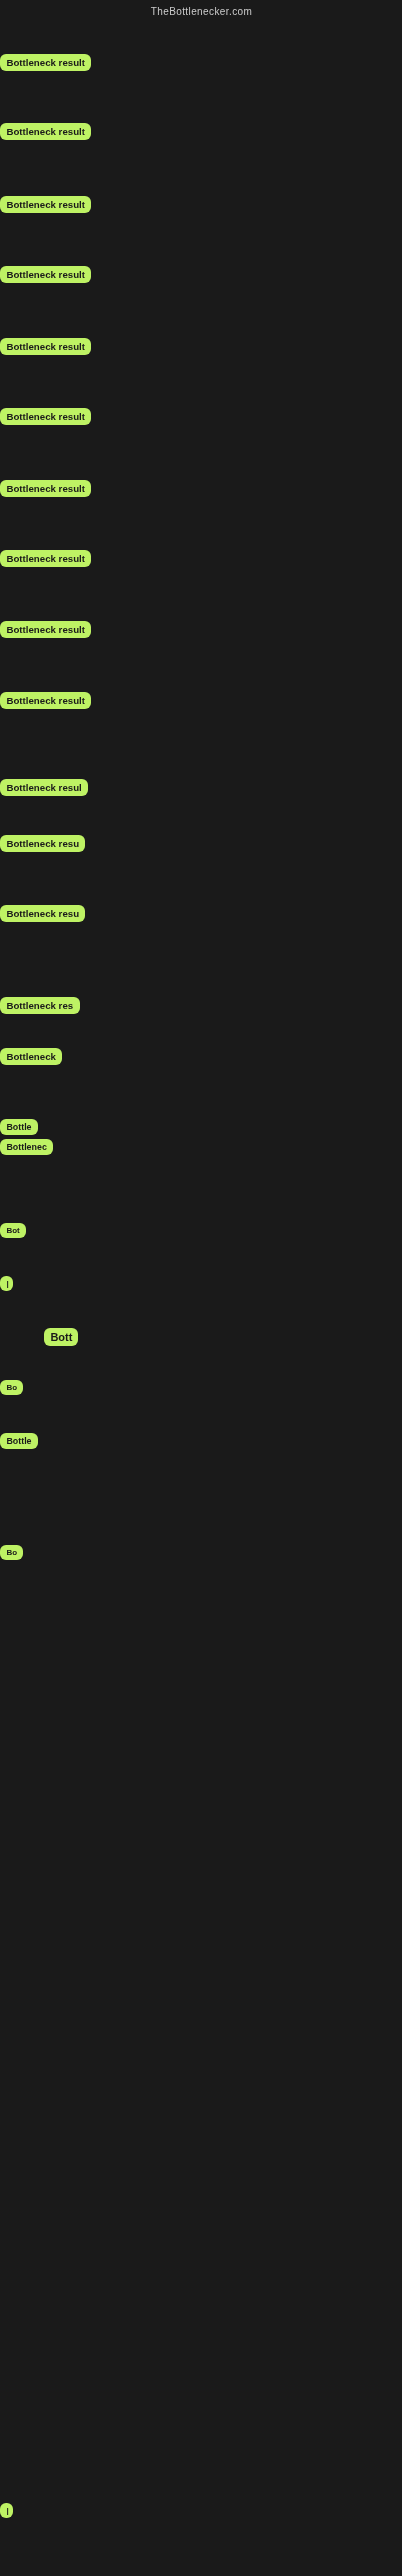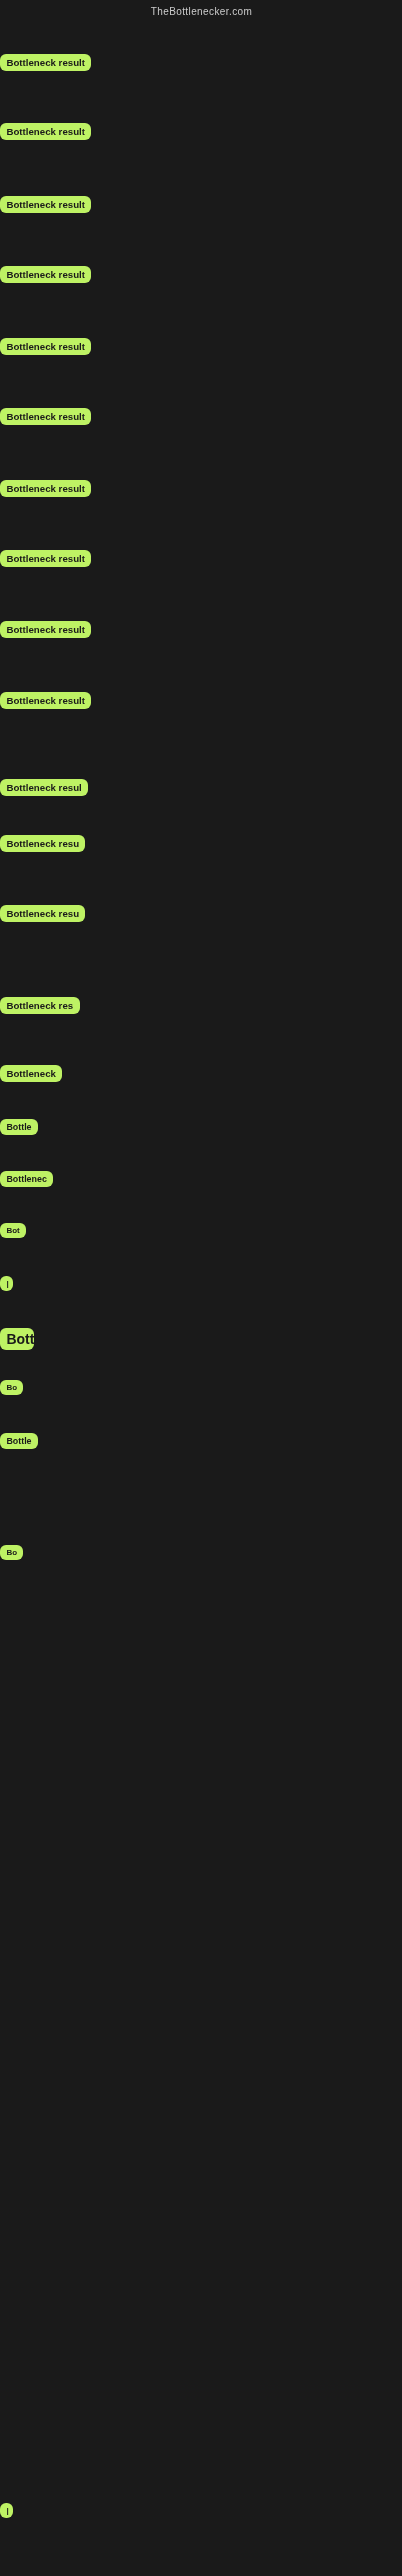--- a/index.html
+++ b/index.html
@@ -54,24 +54,24 @@
     <div class="result-row" style="top: 314px;"><span class="bottleneck-badge" style="max-width: 121px; font-size: 9.7px;">Bottleneck result</span></div>
     <div class="result-row" style="top: 384px;"><span class="bottleneck-badge" style="max-width: 117px; font-size: 9.7px;">Bottleneck result</span></div>
     <div class="result-row" style="top: 456px;"><span class="bottleneck-badge" style="max-width: 119px; font-size: 9.7px;">Bottleneck result</span></div>
     <div class="result-row" style="top: 526px;"><span class="bottleneck-badge" style="max-width: 121px; font-size: 9.7px;">Bottleneck result</span></div>
     <div class="result-row" style="top: 597px;"><span class="bottleneck-badge" style="max-width: 117px; font-size: 9.7px;">Bottleneck result</span></div>
     <div class="result-row" style="top: 668px;"><span class="bottleneck-badge" style="max-width: 117px; font-size: 9.7px;">Bottleneck result</span></div>
     <div class="result-row" style="top: 755px;"><span class="bottleneck-badge" style="max-width: 109px; font-size: 9.7px;">Bottleneck resul</span></div>
     <div class="result-row" style="top: 811px;"><span class="bottleneck-badge" style="max-width: 103px; font-size: 9.7px;">Bottleneck resu</span></div>
     <div class="result-row" style="top: 881px;"><span class="bottleneck-badge" style="max-width: 98px; font-size: 9.7px;">Bottleneck resu</span></div>
     <div class="result-row" style="top: 953px; margin-top: 20px;"><span class="bottleneck-badge" style="max-width: 93px; font-size: 9.7px;">Bottleneck res</span></div>
-    <div class="result-row" style="top: 1024px; margin-top: 17px;"><span class="bottleneck-badge" style="max-width: 68px; font-size: 9.7px;">Bottleneck</span></div>
+    <div class="result-row" style="top: 1024px;"><span class="bottleneck-badge" style="max-width: 68px; font-size: 9.7px;">Bottleneck</span></div>
     <div class="result-row" style="top: 1095px;"><span class="bottleneck-badge" style="max-width: 44px; font-size: 8.9px;">Bottle</span></div>
-    <div class="result-row" style="top: 1147px;"><span class="bottleneck-badge" style="max-width: 63px; font-size: 8.9px;">Bottlenec</span></div>
+    <div class="result-row" style="top: 1115px;"><span class="bottleneck-badge" style="max-width: 63px; font-size: 8.9px;">Bottlenec</span></div>
     <div class="result-row" style="top: 1199px; text-align: center;"><span class="bottleneck-badge" style="max-width: 31px; font-size: 8px;">Bot</span></div>
     <div class="result-row" style="top: 1252px;"><span class="bottleneck-badge" style="max-width: 6.4px; font-size: 8px;">|</span></div>
-    <div class="result-row" style="top: 1304px;"><span class="bottleneck-badge" style="max-width: 34px; font-size: 14px;">Bott</span></div>
+    <div class="result-row" style="top: 1304px;"><span class="bottleneck-badge" style="max-width: 34px; font-size: 11px; margin-left: 44px;">Bott</span></div>
     <div class="result-row" style="top: 1356px;"><span class="bottleneck-badge" style="max-width: 22.5px; font-size: 8px;">Bo</span></div>
     <div class="result-row" style="top: 1409px;"><span class="bottleneck-badge" style="max-width: 42px; font-size: 8.9px;">Bottle</span></div>
     <div class="result-row" style="top: 1521px;"><span class="bottleneck-badge" style="max-width: 22.5px; font-size: 8px;">Bo</span></div>
     <div class="result-row" style="top: 2479px;"><span class="bottleneck-badge" style="max-width: 6.4px; font-size: 8px;">|</span></div>
   </div>
 
 
 </body></html>

